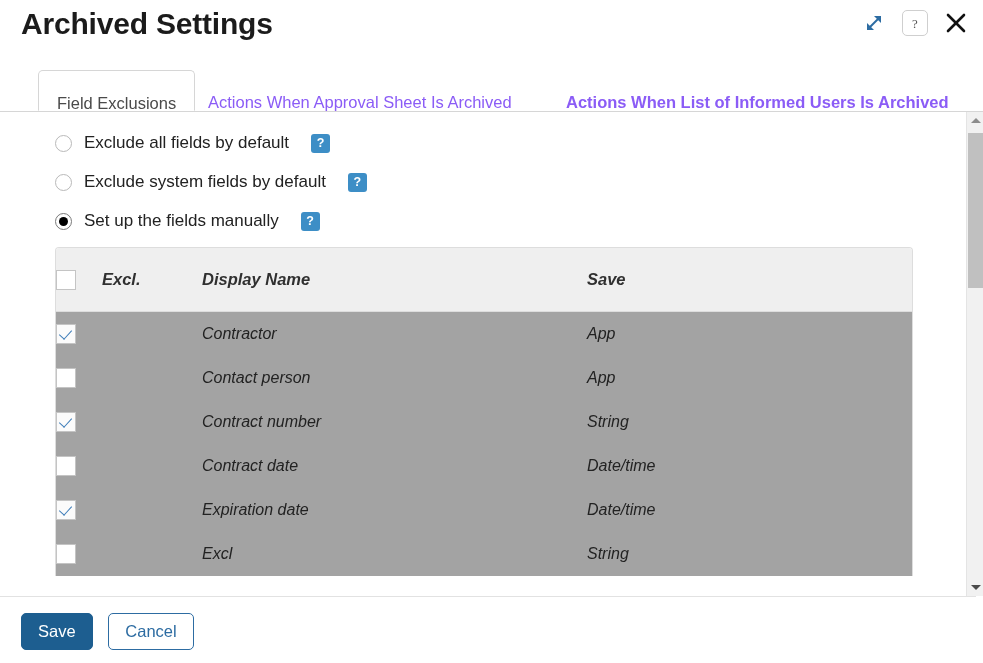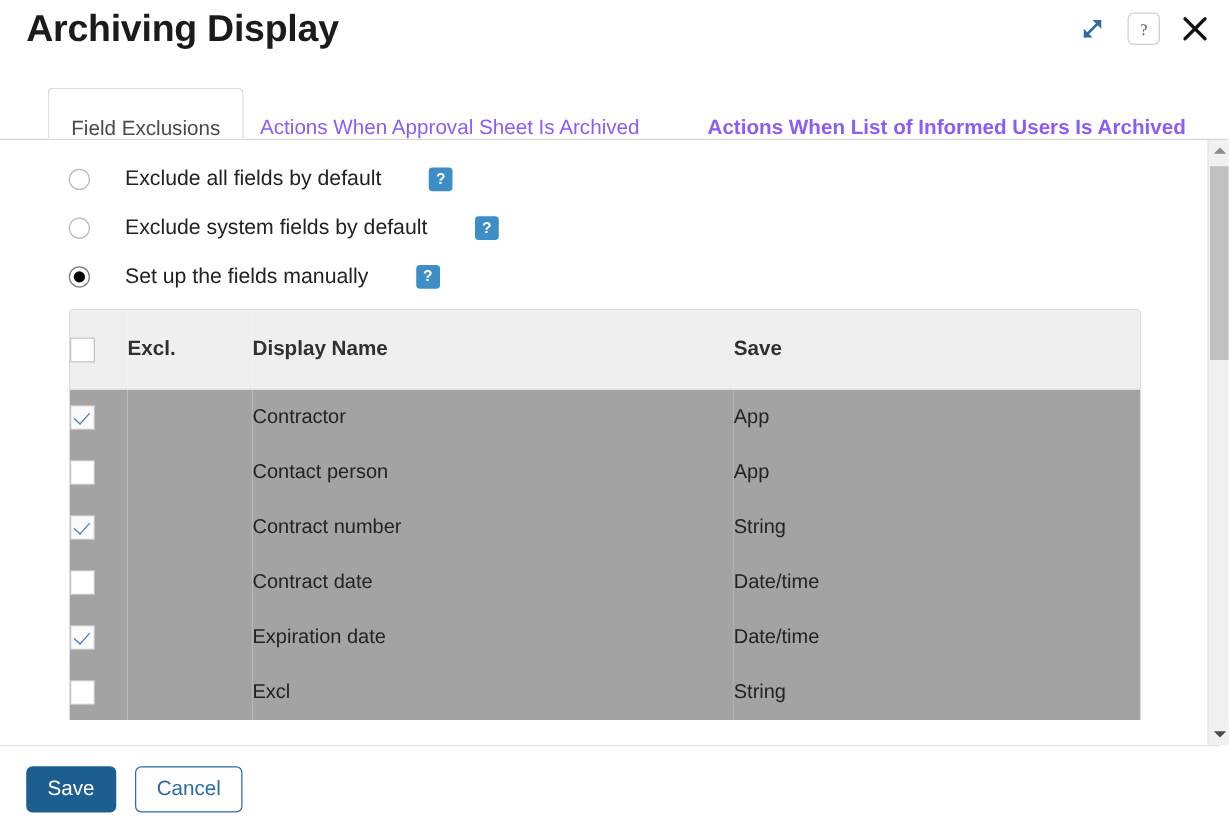--- a/index.html
+++ b/index.html
@@ -128,21 +128,20 @@
     height: 484px;
   }
 
   
   .radio-row {
     position: absolute;
     display: flex;
     align-items: center;
     height: 26px;
     left: 55px;
-    gap: 16px;
   }
   #opt0 { top: 18px; }
   #opt1 { top: 57px; }
   #opt2 { top: 96px; }
 
   .radio {
     width: 17px;
     height: 17px;
     border-radius: 50%;
     border: 1px solid #b9b9b9;
@@ -191,20 +190,21 @@
     left: 55px;
     top: 135px;
     width: 858px;
     border: 1px solid #dddddd;
     border-bottom: none;
     border-top-left-radius: 4px;
     border-top-right-radius: 4px;
     box-sizing: border-box;
     background: #ffffff;
     overflow: hidden;
+    font-style: italic;
   }
   table.fields {
     width: 100%;
     border-collapse: collapse;
     table-layout: fixed;
   }
   table.fields thead th {
     background: #efefef;
     height: 63px;
     font-size: 16.5px;
@@ -333,21 +333,21 @@
     color: #2d6ca2;
     border: 1px solid #2d6ca2;
   }
 </style>
 </head>
 <body>
 
 <div class="dialog">
 
   <div class="dlg-header">
-    <div class="dlg-title">Archiving Display</div>
+    <div class="dlg-title">Archived Settings</div>
 
     <div class="hdr-actions">
 
       <button class="icon-btn icon-expand">
         <span>
           <svg width="22" height="22" viewBox="0 0 22 22" aria-hidden="true">
             <g stroke="#2d6ca2" stroke-width="2" stroke-linecap="round" fill="none">
               <line x1="5" y1="17" x2="17" y2="5"></line>
             </g>
             <polygon points="18,4 18,11 11,4" fill="#2d6ca2"></polygon>

